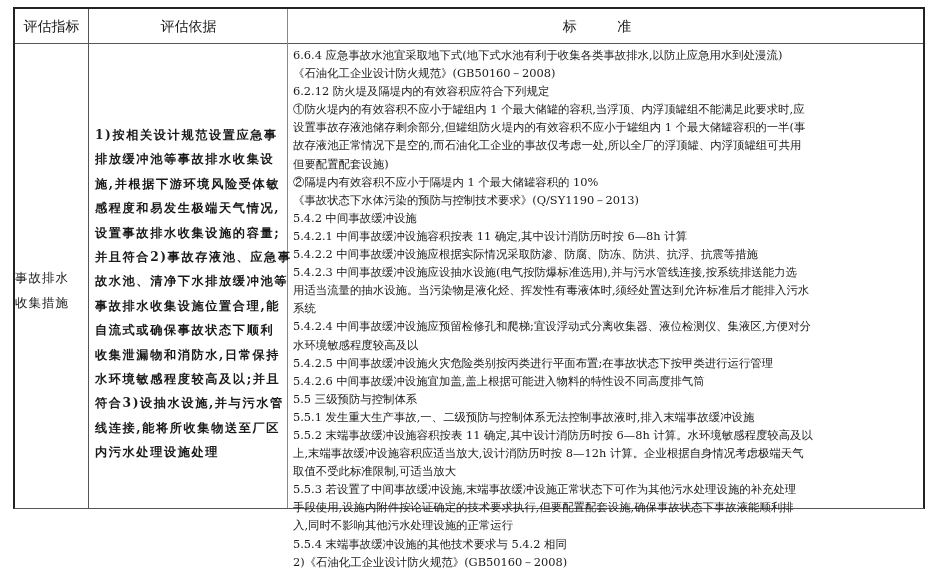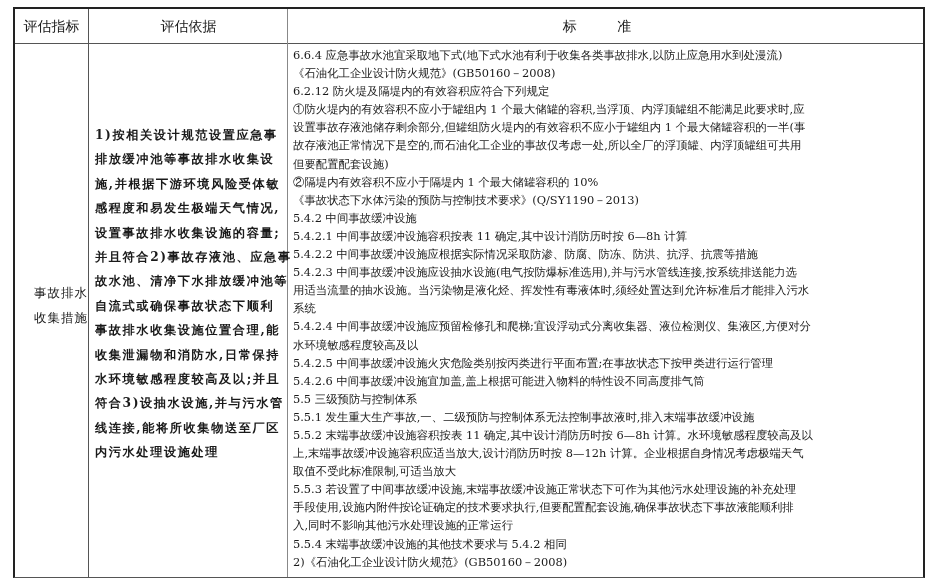--- a/index.html
+++ b/index.html
@@ -1,24 +1,24 @@
 <!DOCTYPE html>
 <html><head>
 <meta charset="utf-8">
 <style>
   html,body{margin:0;padding:0;background:#fff;}
   body{width:930px;height:584px;position:relative;overflow:hidden;font-family:"DejaVu Serif","Liberation Serif",serif;color:#1a1a1a;}
-  .tbl{position:absolute;left:13px;top:7px;width:912px;height:571px;border-top:2px solid #222;border-left:2px solid #222;border-right:2px solid #222;border-bottom:1px solid #555;box-sizing:border-box;}
+  .tbl{position:absolute;left:13px;top:7px;width:912px;height:502px;border-top:2px solid #222;border-left:2px solid #222;border-right:2px solid #222;border-bottom:1px solid #555;box-sizing:border-box;}
   .hdr{position:absolute;left:0;top:0;width:100%;height:34px;border-bottom:1px solid #555;}
   .hc{position:absolute;top:0;height:34px;line-height:34px;text-align:center;font-size:14px;}
   .vline{position:absolute;top:0;bottom:0;width:0;border-left:1px solid #555;}
   .c1{left:0;width:73px;}
   .c2{left:74px;width:199px;}
   .c3{left:274px;width:634px;letter-spacing:18px;}
-  .cat{position:absolute;left:0;width:73px;top:256px;text-align:right;font-size:12.5px;line-height:25px;letter-spacing:1px;margin-top:15px;}
+  .cat{position:absolute;left:0;width:73px;top:256px;text-align:left;font-size:12.5px;line-height:25px;letter-spacing:1px;}
   .basis{position:absolute;left:80px;width:190px;top:114px;font-size:12.2px;line-height:24.4px;letter-spacing:1.6px;text-align:justify;}
   .basis span{display:block;white-space:nowrap;font-weight:bold;}
   .std{position:absolute;left:278px;width:628px;top:37px;font-size:11.4px;line-height:18.1px;}
   .std span{display:block;white-space:nowrap;overflow:hidden;}
 </style>
 </head>
 <body>
 
 <div class="tbl">
   <div class="hdr">
@@ -35,22 +35,22 @@
   </div>
 
   <div class="basis">
     <span>1)按相关设计规范设置应急事</span>
     <span>排放缓冲池等事故排水收集设</span>
     <span>施,并根据下游环境风险受体敏</span>
     <span>感程度和易发生极端天气情况,</span>
     <span>设置事故排水收集设施的容量;</span>
     <span>并且符合2)事故存液池、应急事</span>
     <span>故水池、清净下水排放缓冲池等</span>
+    <span>事故排水收集设施位置合理,能</span>
     <span>自流式或确保事故状态下顺利</span>
-    <span>事故排水收集设施位置合理,能</span>
     <span>收集泄漏物和消防水,日常保持</span>
     <span>水环境敏感程度较高及以;并且</span>
     <span>符合3)设抽水设施,并与污水管</span>
     <span>线连接,能将所收集物送至厂区</span>
     <span>内污水处理设施处理</span>
   </div>
 
   <div class="std">
     <span>6.6.4 应急事故水池宜采取地下式(地下式水池有利于收集各类事故排水,以防止应急用水到处漫流)</span>
     <span>《石油化工企业设计防火规范》(GB50160－2008)</span>

